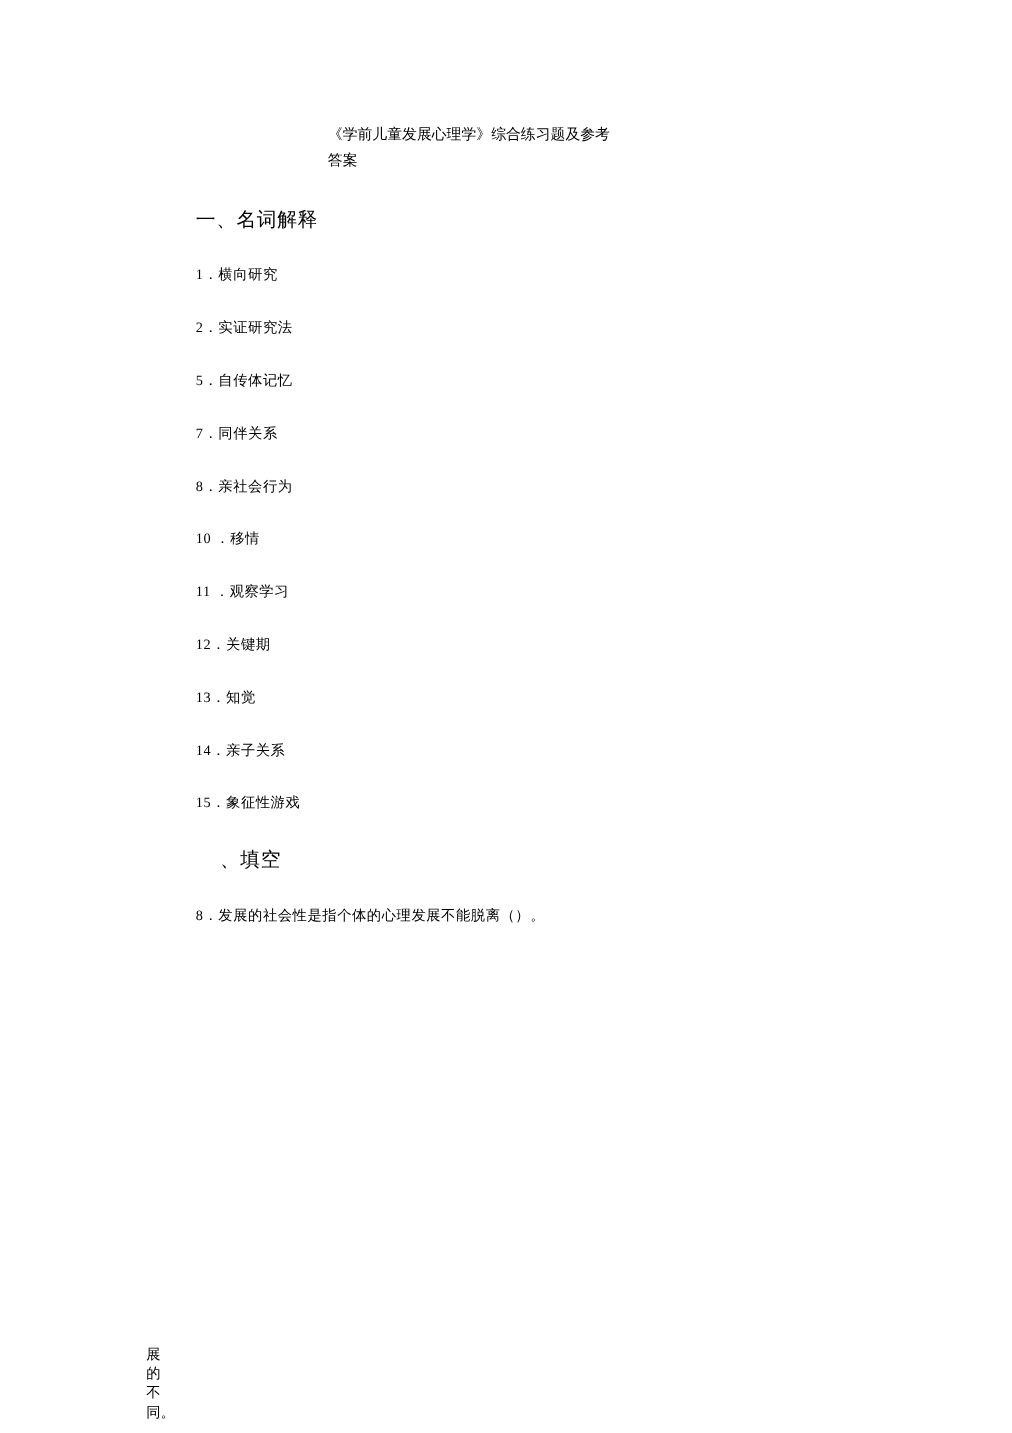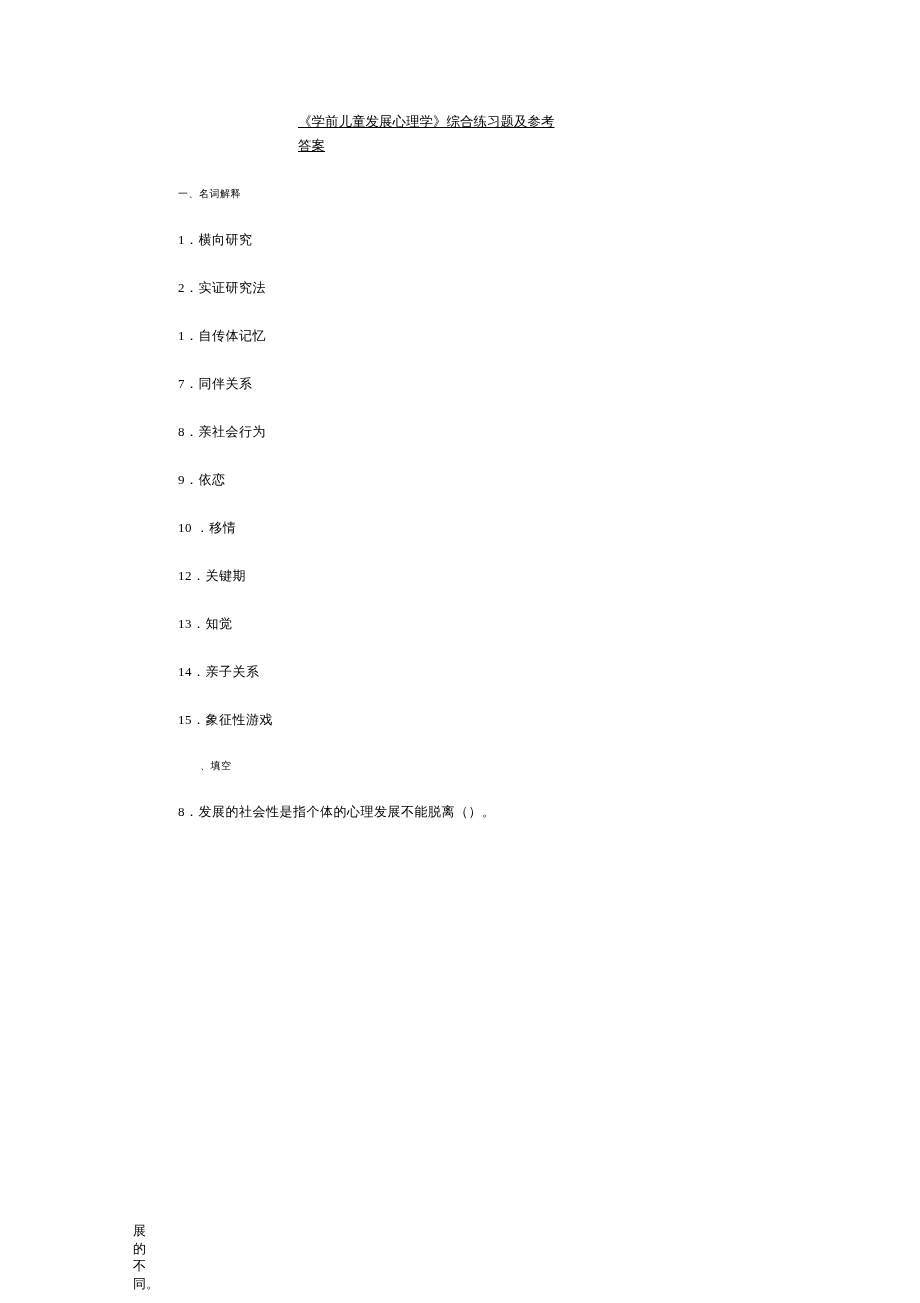--- a/index.html
+++ b/index.html
@@ -17,34 +17,33 @@
       position: relative;
     }
     .page {
       padding: 110px 0 0 0;
     }
     .title-block {
       margin-left: 298px;
       width: 320px;
       line-height: 1.8;
       font-size: 13.5px;
-      text-decoration: underline;
     }
     .content {
       margin-left: 178px;
       margin-top: 28px;
     }
     .line {
       margin-bottom: 30px;
       font-size: 13px;
       letter-spacing: 0.5px;
     }
     .section-heading {
       margin-bottom: 30px;
-      font-size: 10px;
+      font-size: 18px;
       letter-spacing: 0.5px;
     }
     .indented {
       padding-left: 22px;
     }
     .vertical-text {
       position: absolute;
       left: 133px;
       top: 1222px;
       font-size: 13px;
@@ -60,25 +59,25 @@
   <div class="title-block">
     <span>《学前儿童发展心理学》综合练习题及参考</span><br>
     <span>答案</span>
   </div>
 
   <div class="content">
     <div class="section-heading">一、名词解释</div>
 
     <div class="line">1．横向研究</div>
     <div class="line">2．实证研究法</div>
-    <div class="line">1．自传体记忆</div>
+    <div class="line">5．自传体记忆</div>
     <div class="line">7．同伴关系</div>
     <div class="line">8．亲社会行为</div>
-    <div class="line">9．依恋</div>
     <div class="line">10 ．移情</div>
+    <div class="line">11 ．观察学习</div>
     <div class="line">12．关键期</div>
     <div class="line">13．知觉</div>
     <div class="line">14．亲子关系</div>
     <div class="line">15．象征性游戏</div>
 
     <div class="section-heading indented">、填空</div>
 
     <div class="line">8．发展的社会性是指个体的心理发展不能脱离（）。</div>
   </div>
 </div>

